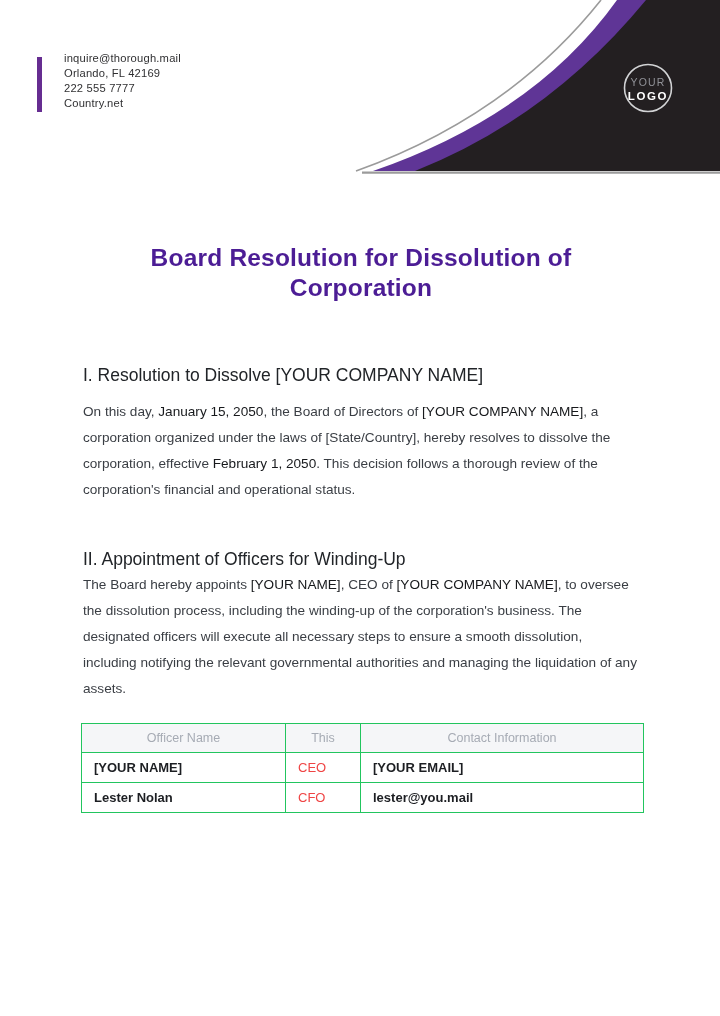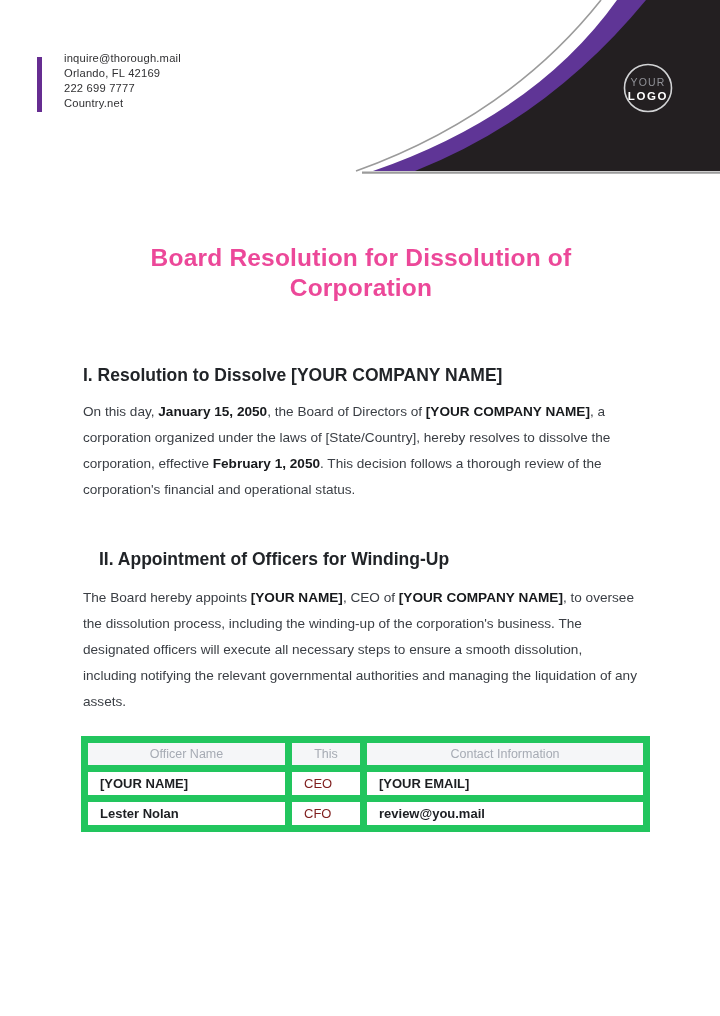--- a/index.html
+++ b/index.html
@@ -14,45 +14,45 @@
   
   .header-graphic { position: absolute; top: 0; left: 0; width: 720px; height: 176px; }
   .accent-bar { position: absolute; left: 37px; top: 57px; width: 5px; height: 55px; background: #662d91; }
   .contact-block { position: absolute; left: 64px; top: 51px; font-size: 11.2px; line-height: 15px; color: #303032; letter-spacing: 0.2px; }
 
   
   .content { position: absolute; left: 83px; top: 0; width: 556px; color: #3a3e44; }
   .doc-title {
     margin: 243px auto 0; width: 500px;
     font-size: 24.5px; line-height: 30px; font-weight: 700;
-    color: #ec4899; text-align: center; letter-spacing: 0.2px;
+    color: #4c1d95; text-align: center; letter-spacing: 0.2px;
   }
   .section-heading {
-    font-size: 17.5px; line-height: 21px; font-weight: 700; color: #212428;
+    font-size: 17.5px; line-height: 21px; font-weight: 400; color: #212428;
   }
   .heading-1 { margin-top: 62px; }
-  .heading-2 { margin-top: 46px; margin-left: 16px; }
+  .heading-2 { margin-top: 46px; }
   .heading-3 { margin-top: 56px; }
   .body-para { font-size: 13.6px; line-height: 26px; color: #3a3e44; }
   .para-1 { margin-top: 13px; }
-  .para-2 { margin-top: 15px; }
-  .body-para b { font-weight: 700; color: #17191c; }
+  .para-2 { margin-top: 2px; }
+  .body-para b { font-weight: 400; color: #17191c; }
 
   
   .officers-table {
     margin-top: 21px; margin-left: -2px;
     width: 562px; border-collapse: collapse; table-layout: fixed;
   }
-  .officers-table th, .officers-table td { border: 7px solid #22c55e; }
+  .officers-table th, .officers-table td { border: 1px solid #22c55e; }
   .officers-table th {
     height: 29px; background: #f5f6f8; color: #a6abb4;
     font-weight: 400; font-size: 12.5px; text-align: center;
   }
   .officers-table td {
-    height: 30px; font-size: 13px; color: #7f1d1d;
+    height: 30px; font-size: 13px; color: #ef4444;
     text-align: left; padding-left: 12px;
   }
   .officers-table td.bold-cell { font-weight: 700; color: #1c1e22; }
 </style>
 </head>
 <body>
 
 <div class="page">
 
   <svg class="header-graphic" viewBox="0 0 720 176" xmlns="http://www.w3.org/2000/svg">
@@ -62,21 +62,21 @@
     <path fill="none" stroke-width="2.2" d="M362,172.6 L720,172.6" stroke="#9b9b9b"></path>
     <circle cx="648" cy="88" r="23.5" fill="none" stroke-width="1.6" stroke="#d2d3d5"></circle>
     <text x="648" y="86" text-anchor="middle" font-size="10.5" letter-spacing="1.2" fill="#919298">YOUR</text>
     <text x="648" y="100" text-anchor="middle" font-size="11.5" font-weight="bold" letter-spacing="1.6" fill="#ffffff">LOGO</text>
   </svg>
 
   <div class="accent-bar"></div>
   <div class="contact-block">
     <div>inquire@thorough.mail</div>
     <div>Orlando, FL 42169</div>
-    <div>222 699 7777</div>
+    <div>222 555 7777</div>
     <div>Country.net</div>
   </div>
 
   <div class="content">
 
     <h1 class="doc-title">Board Resolution for Dissolution of Corporation</h1>
 
     <h2 class="section-heading heading-1">I. Resolution to Dissolve [YOUR COMPANY NAME]</h2>
     <p class="body-para para-1"><span>On this day, </span><b>January 15, 2050</b><span>, the Board of Directors of </span><b>[YOUR COMPANY NAME]</b><span>, a corporation organized under the laws of [State/Country], hereby resolves to dissolve the corporation, effective </span><b>February 1, 2050</b><span>. This decision follows a thorough review of the corporation's financial and operational status.</span></p>
 
@@ -98,20 +98,20 @@
       </thead>
       <tbody>
           <tr>
             <td class="bold-cell">[YOUR NAME]</td>
             <td>CEO</td>
             <td class="bold-cell">[YOUR EMAIL]</td>
           </tr>
           <tr>
             <td class="bold-cell">Lester Nolan</td>
             <td>CFO</td>
-            <td class="bold-cell">review@you.mail</td>
+            <td class="bold-cell">lester@you.mail</td>
           </tr>
         </tbody>
     </table>
 
 
   </div>
 </div>
 
 </body></html>

